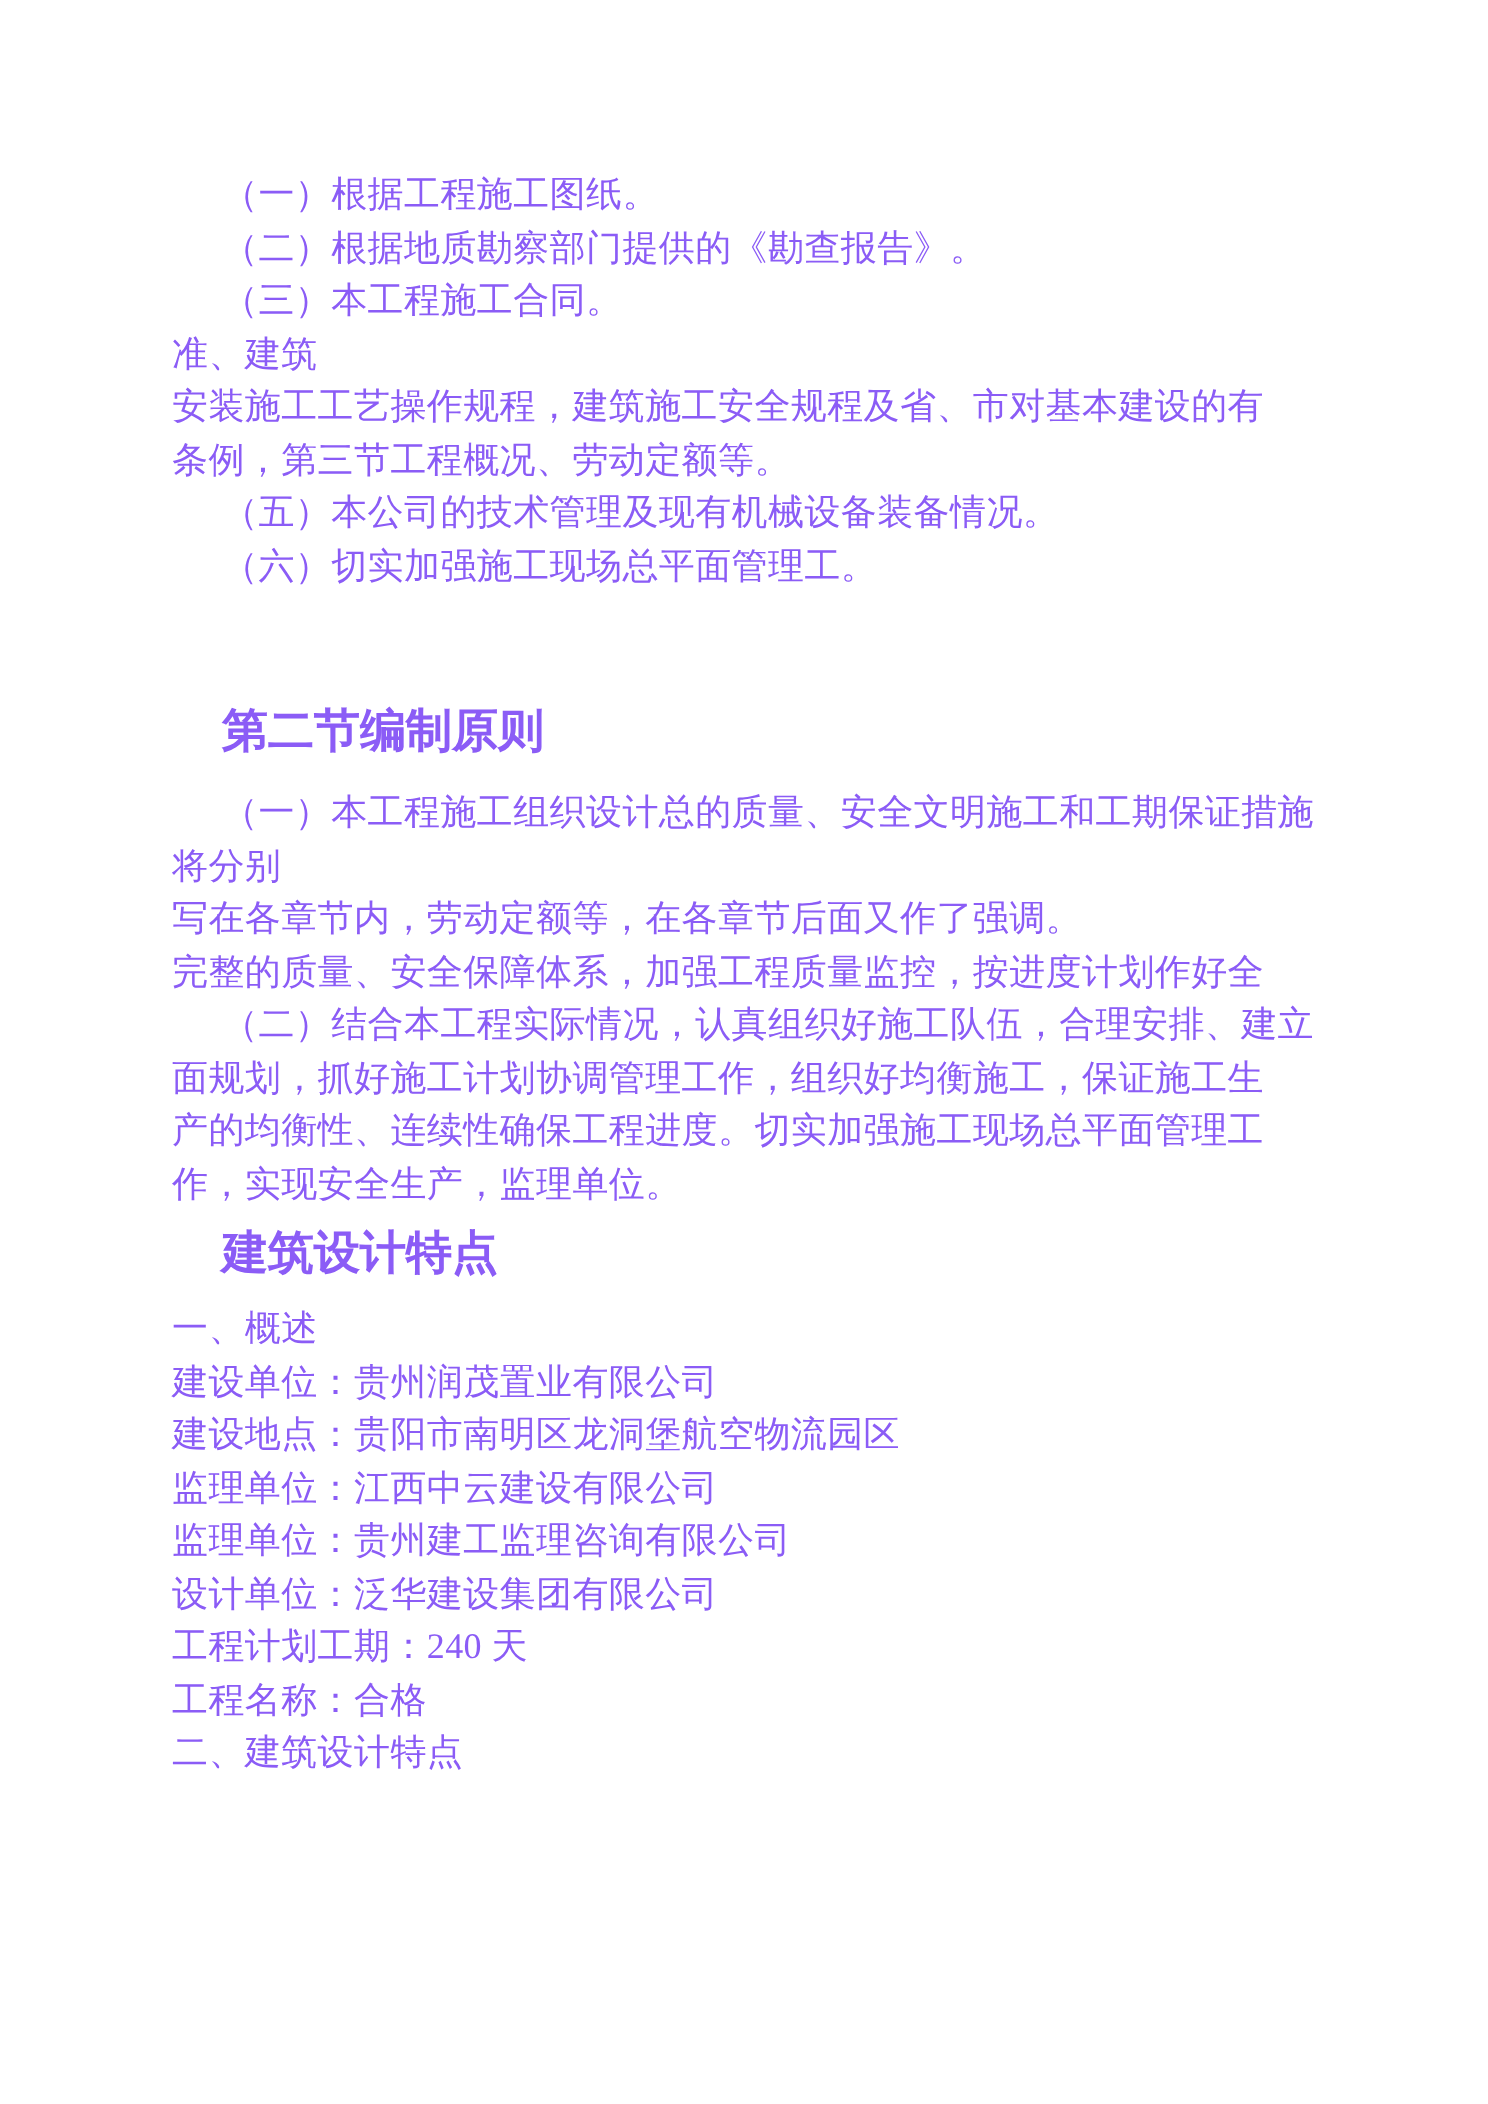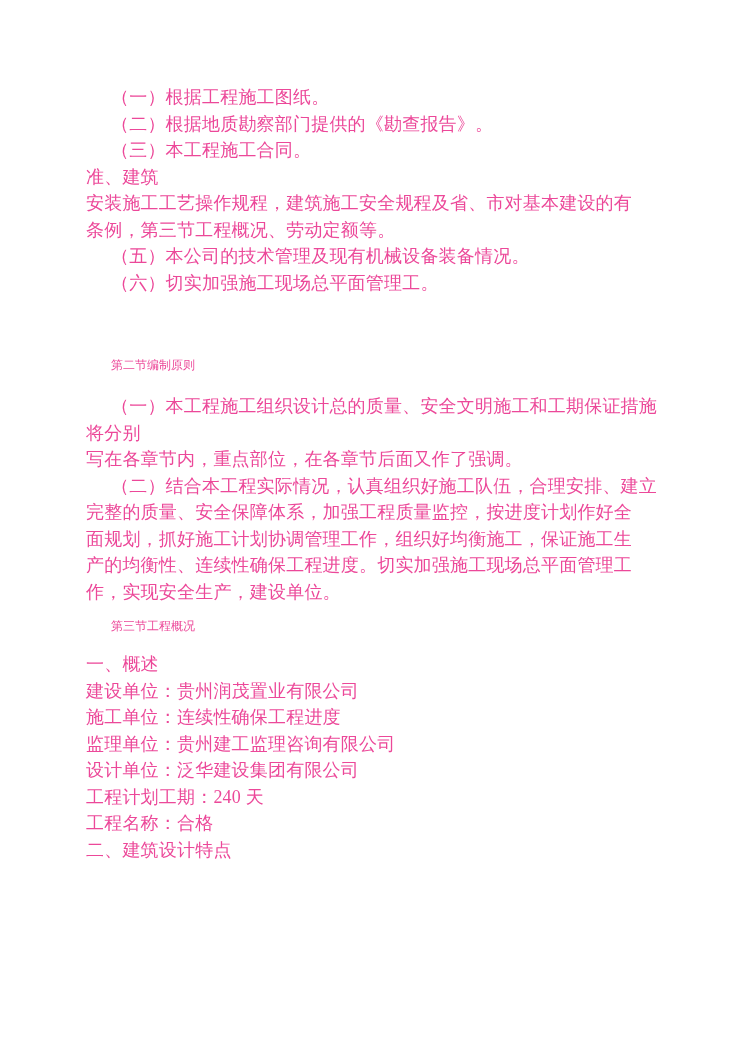--- a/index.html
+++ b/index.html
@@ -7,41 +7,41 @@
     padding: 0;
     background: #ffffff;
   }
   .page {
     position: relative;
     width: 744px;
     height: 1052px;
     background: #ffffff;
     overflow: hidden;
     font-family: "Liberation Serif", "DejaVu Serif", serif;
-    color: #ec4899;
+    color: #8b5cf6;
   }
   .block {
     position: absolute;
     left: 86px;
     width: 580px;
   }
   .line {
     font-size: 18px;
     line-height: 26.5px;
     height: 26.5px;
     white-space: nowrap;
     letter-spacing: 0.2px;
   }
   .line.indent {
     padding-left: 25px;
   }
   .heading {
-    font-size: 12px;
+    font-size: 23px;
     line-height: 27px;
-    font-weight: normal;
+    font-weight: bold;
     padding-left: 25px;
     white-space: nowrap;
   }
   
   [data-name="paragraph-basis"]      { top: 84px; }
   [data-name="heading-section-2"]    { top: 352px; }
   [data-name="paragraph-principles"] { top: 393px; }
   [data-name="heading-section-3"]    { top: 613px; }
   [data-name="paragraph-overview"]   { top: 651px; }
 </style>
@@ -57,32 +57,33 @@
         <div class="line" data-name="text-line">准、建筑</div>
         <div class="line" data-name="text-line">安装施工工艺操作规程，建筑施工安全规程及省、市对基本建设的有</div>
         <div class="line" data-name="text-line">条例，第三节工程概况、劳动定额等。</div>
         <div class="line indent" data-name="text-line">（五）本公司的技术管理及现有机械设备装备情况。</div>
         <div class="line indent" data-name="text-line">（六）切实加强施工现场总平面管理工。</div>
       </div>
       <div class="block heading" data-name="heading-section-2">第二节编制原则</div>
       <div class="block" data-name="paragraph-principles">
         <div class="line indent" data-name="text-line">（一）本工程施工组织设计总的质量、安全文明施工和工期保证措施</div>
         <div class="line" data-name="text-line">将分别</div>
-        <div class="line" data-name="text-line">写在各章节内，重点部位，在各章节后面又作了强调。</div>
+        <div class="line" data-name="text-line">写在各章节内，劳动定额等，在各章节后面又作了强调。</div>
+        <div class="line" data-name="text-line">完整的质量、安全保障体系，加强工程质量监控，按进度计划作好全</div>
         <div class="line indent" data-name="text-line">（二）结合本工程实际情况，认真组织好施工队伍，合理安排、建立</div>
-        <div class="line" data-name="text-line">完整的质量、安全保障体系，加强工程质量监控，按进度计划作好全</div>
         <div class="line" data-name="text-line">面规划，抓好施工计划协调管理工作，组织好均衡施工，保证施工生</div>
         <div class="line" data-name="text-line">产的均衡性、连续性确保工程进度。切实加强施工现场总平面管理工</div>
-        <div class="line" data-name="text-line">作，实现安全生产，建设单位。</div>
+        <div class="line" data-name="text-line">作，实现安全生产，监理单位。</div>
       </div>
-      <div class="block heading" data-name="heading-section-3">第三节工程概况</div>
+      <div class="block heading" data-name="heading-section-3">建筑设计特点</div>
       <div class="block" data-name="paragraph-overview">
         <div class="line" data-name="text-line">一、概述</div>
         <div class="line" data-name="text-line">建设单位：贵州润茂置业有限公司</div>
-        <div class="line" data-name="text-line">施工单位：连续性确保工程进度</div>
+        <div class="line" data-name="text-line">建设地点：贵阳市南明区龙洞堡航空物流园区</div>
+        <div class="line" data-name="text-line">监理单位：江西中云建设有限公司</div>
         <div class="line" data-name="text-line">监理单位：贵州建工监理咨询有限公司</div>
         <div class="line" data-name="text-line">设计单位：泛华建设集团有限公司</div>
         <div class="line" data-name="text-line">工程计划工期：240 天</div>
         <div class="line" data-name="text-line">工程名称：合格</div>
         <div class="line" data-name="text-line">二、建筑设计特点</div>
       </div>
     </div>
 </div>
 
 </body></html>

